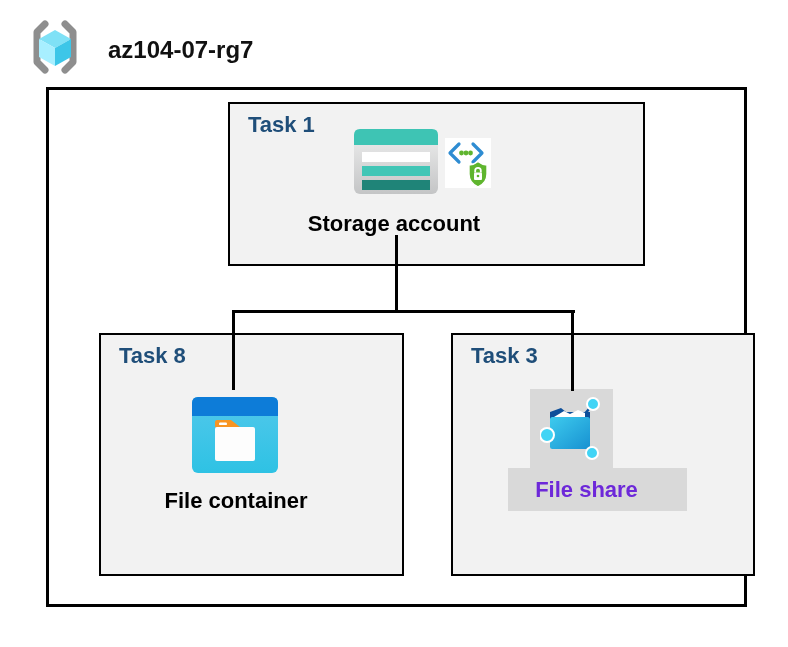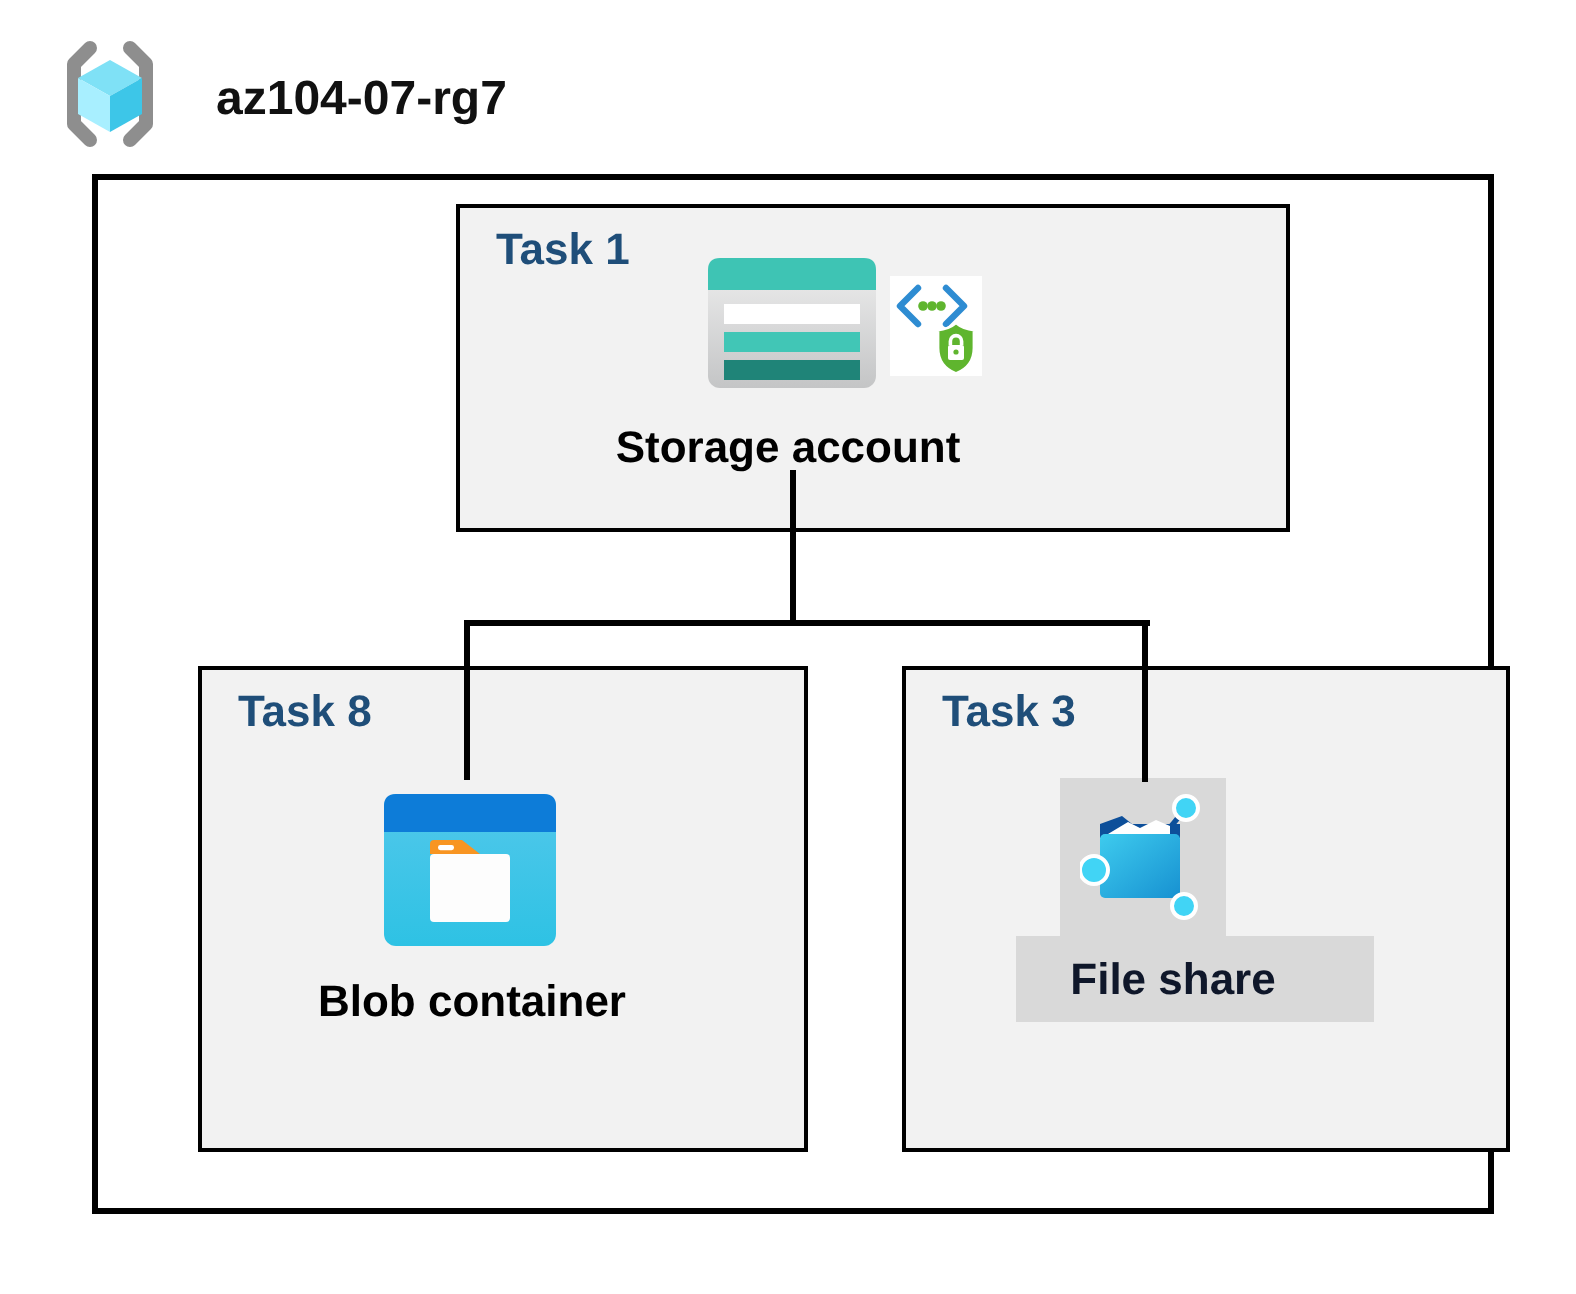--- a/index.html
+++ b/index.html
@@ -39,21 +39,21 @@
   .blob-label{left:86px;top:489px;width:300px;}
   
   .fs-icon-bg{
     left:530px;top:389px;width:83px;height:80px;background:#d9d9d9;
   }
   .fs-label-bg{
     left:508px;top:468px;width:179px;height:43px;background:#d9d9d9;
     display:flex;align-items:center;justify-content:center;
   }
   .fs-label{
-    font-size:22px;font-weight:700;color:#0f172a;line-height:1;
+    font-size:22px;font-weight:700;color:#6d28d9;line-height:1;
     padding-right:22px;
   }
   
   .line{background:#000000;}
   .line-v1{left:395px;top:235px;width:3px;height:78px;}
   .line-h {left:232px;top:310px;width:343px;height:3px;}
   .line-v2{left:232px;top:310px;width:3px;height:80px;}
   .line-v3{left:571px;top:310px;width:3px;height:81px;}
   
   .rg-icon{left:26px;top:16px;}
@@ -121,21 +121,21 @@
       <stop offset="1" stop-color="#2ec2e4"></stop>
     </linearGradient>
   </defs>
   <rect x="0" y="0" width="86" height="76" rx="6" fill="url(#bb)"></rect>
   <path d="M0 19 V6 Q0 0 6 0 H80 Q86 0 86 6 V19 Z" fill="#0d7cd8"></path>
   <path d="M25 23 H39 L48 30 H23 V25 Q23 23 25 23 Z" fill="#f89522"></path>
   <rect x="27" y="25.5" width="8" height="2.6" rx="1.2" fill="#ffffff"></rect>
   <rect x="23" y="30" width="40" height="34" rx="2" fill="#fdfdfd"></rect>
 </svg>
 
-<div class="abs res-label blob-label">Blob container</div>
+<div class="abs res-label blob-label">File container</div>
 
 <div class="abs task-box task3">
   <div class="task-label">Task 3</div>
 </div>
 
 <div class="abs fs-icon-bg"></div>
 <svg class="abs fileshare-icon" width="62" height="70" viewBox="0 0 62 70" aria-hidden="true">
   <defs>
     <linearGradient id="ff" x1="0" y1="0" x2="1" y2="1">
       <stop offset="0" stop-color="#3ecbee"></stop>

